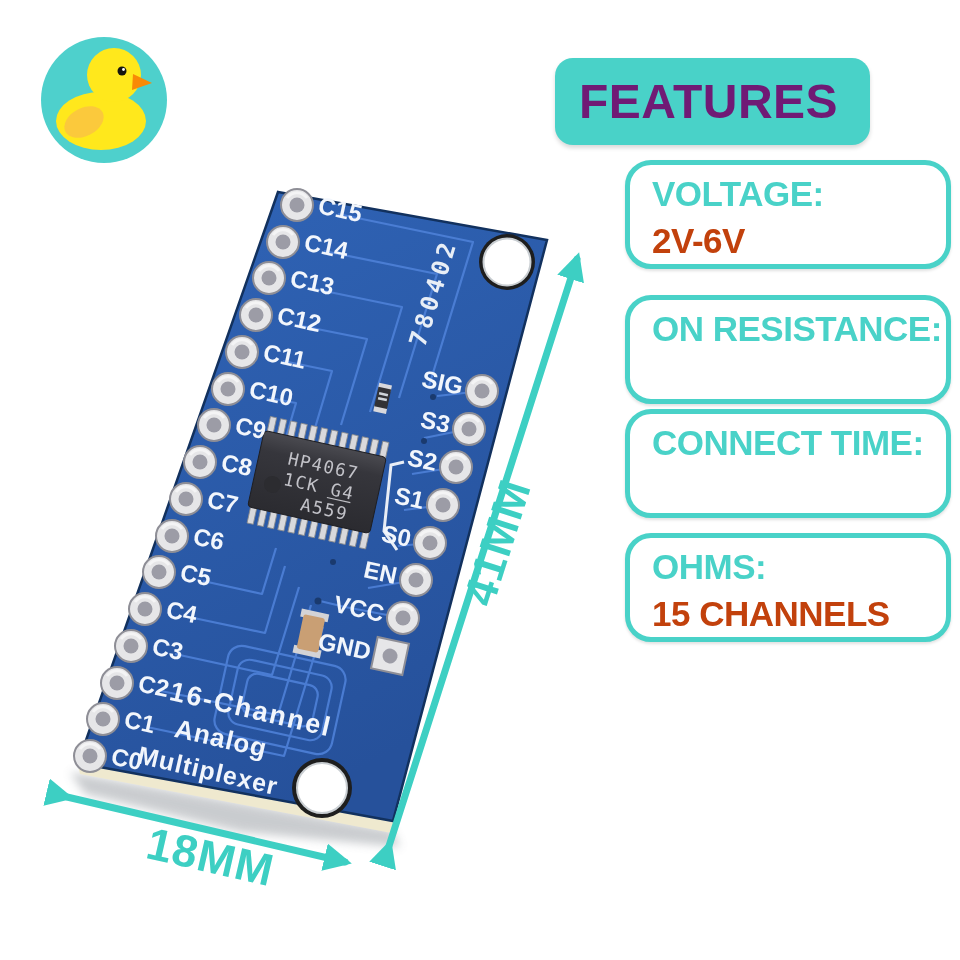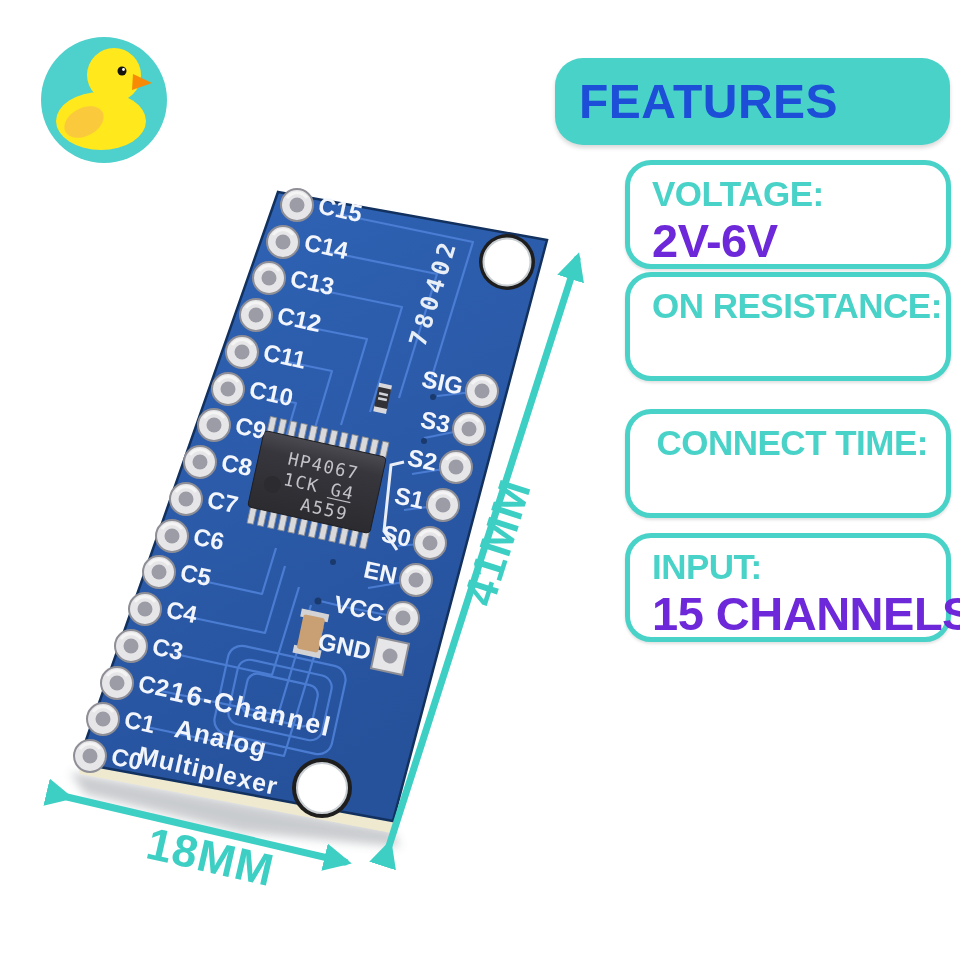--- a/index.html
+++ b/index.html
@@ -1,29 +1,29 @@
 <!DOCTYPE html>
 <html><head>
 <meta charset="utf-8">
 <style>
   html,body{margin:0;padding:0;background:#fff;}
   .canvas{position:relative;width:960px;height:960px;background:#ffffff;overflow:hidden;
           font-family:"Liberation Sans",sans-serif;}
   .scene{position:absolute;left:0;top:0;}
   
-  .features-header{position:absolute;left:555px;top:58px;width:395px;height:87px;
-      background:#49D2C8;border-radius:28px;color:#1d4ed8;font-weight:bold;font-size:48px;
+  .features-header{position:absolute;left:555px;top:58px;width:315px;height:87px;
+      background:#49D2C8;border-radius:18px;color:#701a75;font-weight:bold;font-size:48px;
       line-height:87px;padding-left:24px;box-sizing:border-box;letter-spacing:0.5px;
       box-shadow:0 3px 4px rgba(0,0,0,0.15);}
   .feature-box{position:absolute;left:625px;width:326px;height:109px;background:#ffffff;
       border:5px solid #49D2C8;border-radius:26px;box-sizing:border-box;
-      padding:5px 18px 0 22px;box-shadow:0 2px 3px rgba(0,0,0,0.12);}
+      padding:5px 0 0 22px;box-shadow:0 2px 3px rgba(0,0,0,0.12);}
   .fb-label{color:#49D2C8;font-size:35px;font-weight:bold;line-height:48px;letter-spacing:-0.5px;white-space:nowrap;}
-  .fb-value{color:#6d28d9;font-size:47px;font-weight:bold;line-height:46px;letter-spacing:-0.5px;white-space:nowrap;}
-  .box1{top:160px;} .box2{top:272px;} .box3{top:409px;text-align:right;} .box4{top:533px;}
+  .fb-value{color:#c2410c;font-size:35px;font-weight:bold;line-height:46px;letter-spacing:-0.5px;white-space:nowrap;}
+  .box1{top:160px;} .box2{top:295px;} .box3{top:409px;} .box4{top:533px;}
   
   text{font-family:"Liberation Sans",sans-serif;}
   .silk{fill:#F2F6FC;font-weight:bold;}
   .chiptxt{font-family:"DejaVu Sans Mono",monospace;fill:#C2C2C8;letter-spacing:1.5px;}
   .code7{font-family:"DejaVu Sans Mono",monospace;fill:#E8EEF6;font-weight:bold;letter-spacing:4px;}
   .dimtxt{fill:#3DCFC3;font-weight:bold;font-size:45px;letter-spacing:1px;}
 </style>
 </head>
 <body>
 
@@ -249,17 +249,17 @@
   <div class="fb-label">VOLTAGE:</div>
   <div class="fb-value">2V-6V</div>
 </div>
 <div class="feature-box box2">
   <div class="fb-label">ON RESISTANCE:</div>
 </div>
 <div class="feature-box box3">
   <div class="fb-label">CONNECT TIME:</div>
 </div>
 <div class="feature-box box4">
-  <div class="fb-label">INPUT:</div>
+  <div class="fb-label">OHMS:</div>
   <div class="fb-value">15 CHANNELS</div>
 </div>
 
 </div>
 
 </body></html>

